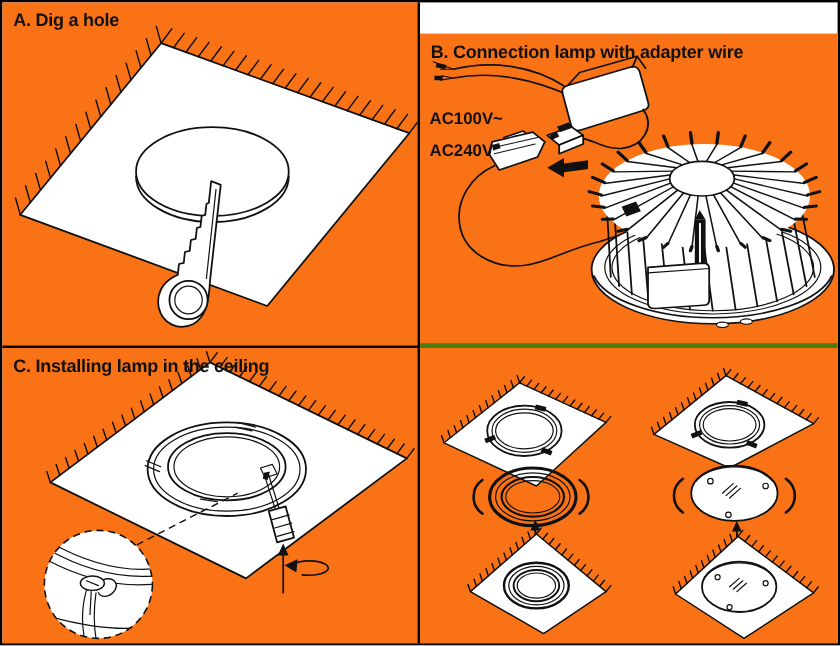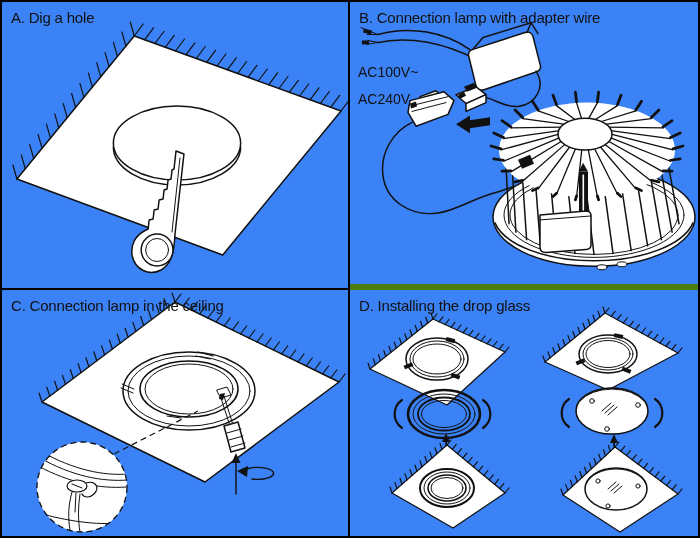--- a/index.html
+++ b/index.html
@@ -7,23 +7,23 @@
     box-sizing:border-box;
     width:700px;height:538px;
     border:2px solid #000;
     display:grid;
     grid-template-columns:1fr 1fr;
     grid-template-rows:288px 1fr;
     background:#fff;
     font-family:"Liberation Sans", sans-serif;
     position:relative;
   }
-  .panel{position:relative;overflow:hidden;background:#3b82f6;}
+  .panel{position:relative;overflow:hidden;background:#f97316;font-weight:bold;}
   .panel-a{border-right:2px solid #000;border-bottom:2px solid #000;}
-  .panel-b{border-bottom:6px solid #4d7c0f;}
+  .panel-b{border-bottom:4px solid #4d7c0f;margin-top:26px;}
   .panel-c{border-right:2px solid #000;}
   .panel-title{
     position:absolute;left:9px;top:7px;
     font-size:15px;color:#111;letter-spacing:-0.2px;
     white-space:nowrap;z-index:3;
   }
   .volt{
     position:absolute;left:8px;
     font-size:14px;color:#111;z-index:3;white-space:nowrap;
   }
@@ -134,21 +134,21 @@
         <rect x="232.5" y="175" width="1.6" height="68" fill="#fff"></rect>
         <path class="fw" d="M 190,216 L 236,212 Q 241,212 241,217 L 241,246 Q 241,251 236,251 L 196,254 Q 190,254 190,249 Z"></path>
         <path class="th" d="M 190,221 L 241,217"></path>
         <ellipse class="fw" cx="252" cy="269" rx="5" ry="2.5" style="stroke-width:1"></ellipse>
         <ellipse class="fw" cx="272" cy="266" rx="5" ry="2.5" style="stroke-width:1"></ellipse>
       </g>
     </svg>
   </div>
 
   <div class="panel panel-c">
-    <div class="panel-title">C. Connection lamp in the ceiling</div>
+    <div class="panel-title">C. Installing lamp in the ceiling</div>
     <svg viewBox="0 0 346 246" preserveAspectRatio="none">
       <defs>
         <clipPath id="calloutClip">
             <circle cx="80" cy="197" r="45"></circle>
           </clipPath>
       </defs>
       <polygon class="fw" points="173,12 337,92 203,192 40,112"></polygon>
       <g data-comb="40,112,173,12,17,-3,-9">
           <path d="M40.0,112.0l-3,-9M47.8,106.1l-3,-9M55.6,100.2l-3,-9M63.5,94.4l-3,-9M71.3,88.5l-3,-9M79.1,82.6l-3,-9M86.9,76.7l-3,-9M94.8,70.8l-3,-9M102.6,64.9l-3,-9M110.4,59.1l-3,-9M118.2,53.2l-3,-9M126.1,47.3l-3,-9M133.9,41.4l-3,-9M141.7,35.5l-3,-9M149.5,29.6l-3,-9M157.4,23.8l-3,-9M165.2,17.9l-3,-9M173.0,12.0l-3,-9"></path>
         </g>
@@ -186,21 +186,20 @@
         <path class="th" d="M 40,224 C 70,232 100,236 122,232"></path>
         <path class="fw" d="M 84,193 C 94,190 98,198 92,204 C 88,208 82,208 80,204" style="stroke-width:1.2"></path>
         <ellipse class="fw" cx="75" cy="196" rx="10" ry="6" style="stroke-width:1.2"></ellipse>
         <path class="th" d="M 70,194 L 80,198"></path>
         <path class="th" d="M 70,202 C 66,216 66,228 68,240 M 78,204 C 76,218 76,230 78,242 M 74,203 L 73,222"></path>
       </g>
     </svg>
   </div>
 
   <div class="panel panel-d">
-    <div class="panel-title">D. Installing the drop glass</div>
     <svg viewBox="0 0 348 246" preserveAspectRatio="none">
 
       <g>
         <polygon class="fw" points="83,29 155,62 97,115 20,79" style="stroke-width:1.2"></polygon>
         <g data-comb="20,79,83,29,12,-2,-6">
             <path d="M20.0,79.0l-2,-6M25.3,74.8l-2,-6M30.5,70.7l-2,-6M35.8,66.5l-2,-6M41.0,62.3l-2,-6M46.3,58.2l-2,-6M51.5,54.0l-2,-6M56.8,49.8l-2,-6M62.0,45.7l-2,-6M67.3,41.5l-2,-6M72.5,37.3l-2,-6M77.8,33.2l-2,-6M83.0,29.0l-2,-6"></path>
           </g>
         <g data-comb="83,29,155,62,12,4,-5">
             <path d="M83.0,29.0l4,-5M89.0,31.8l4,-5M95.0,34.5l4,-5M101.0,37.3l4,-5M107.0,40.0l4,-5M113.0,42.8l4,-5M119.0,45.5l4,-5M125.0,48.3l4,-5M131.0,51.0l4,-5M137.0,53.8l4,-5M143.0,56.5l4,-5M149.0,59.3l4,-5M155.0,62.0l4,-5"></path>
           </g>

